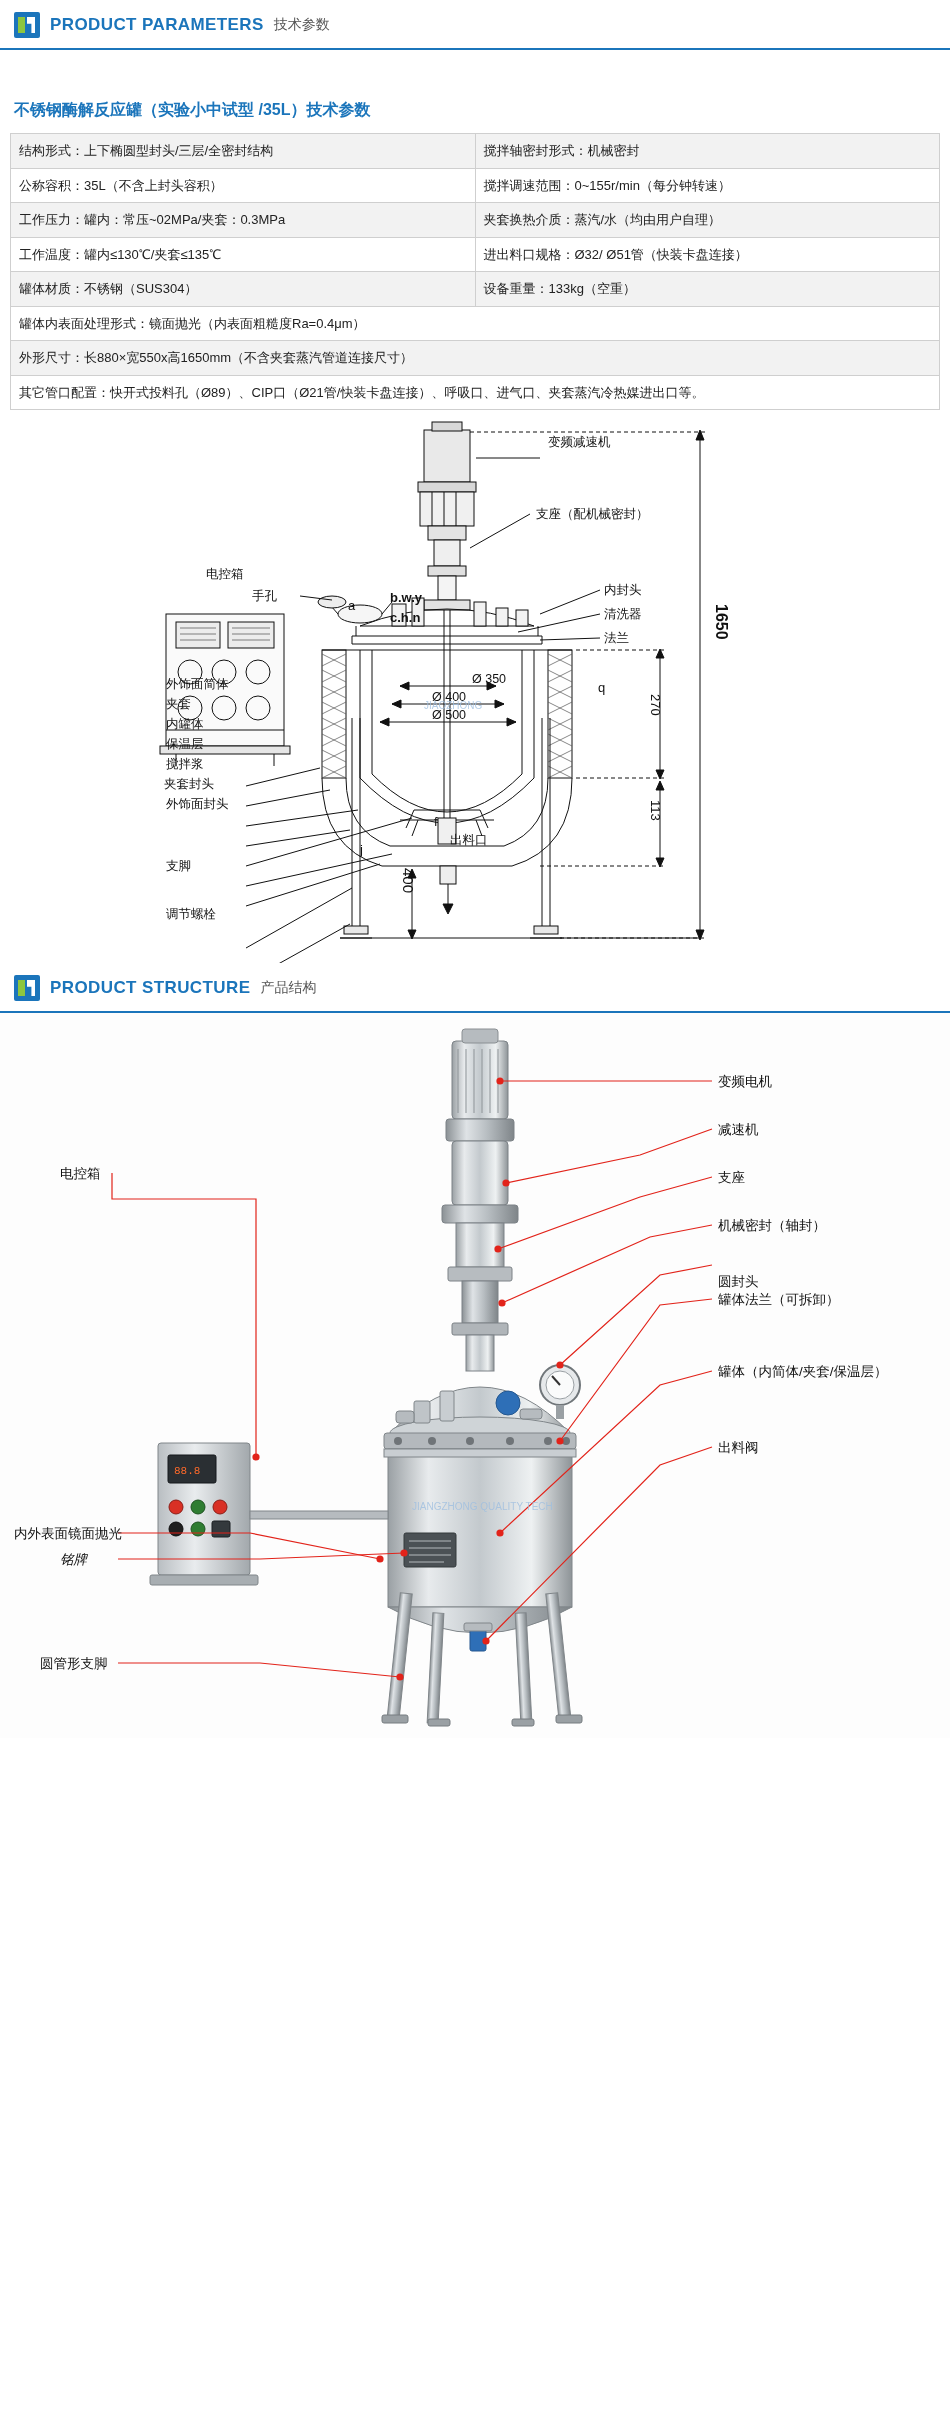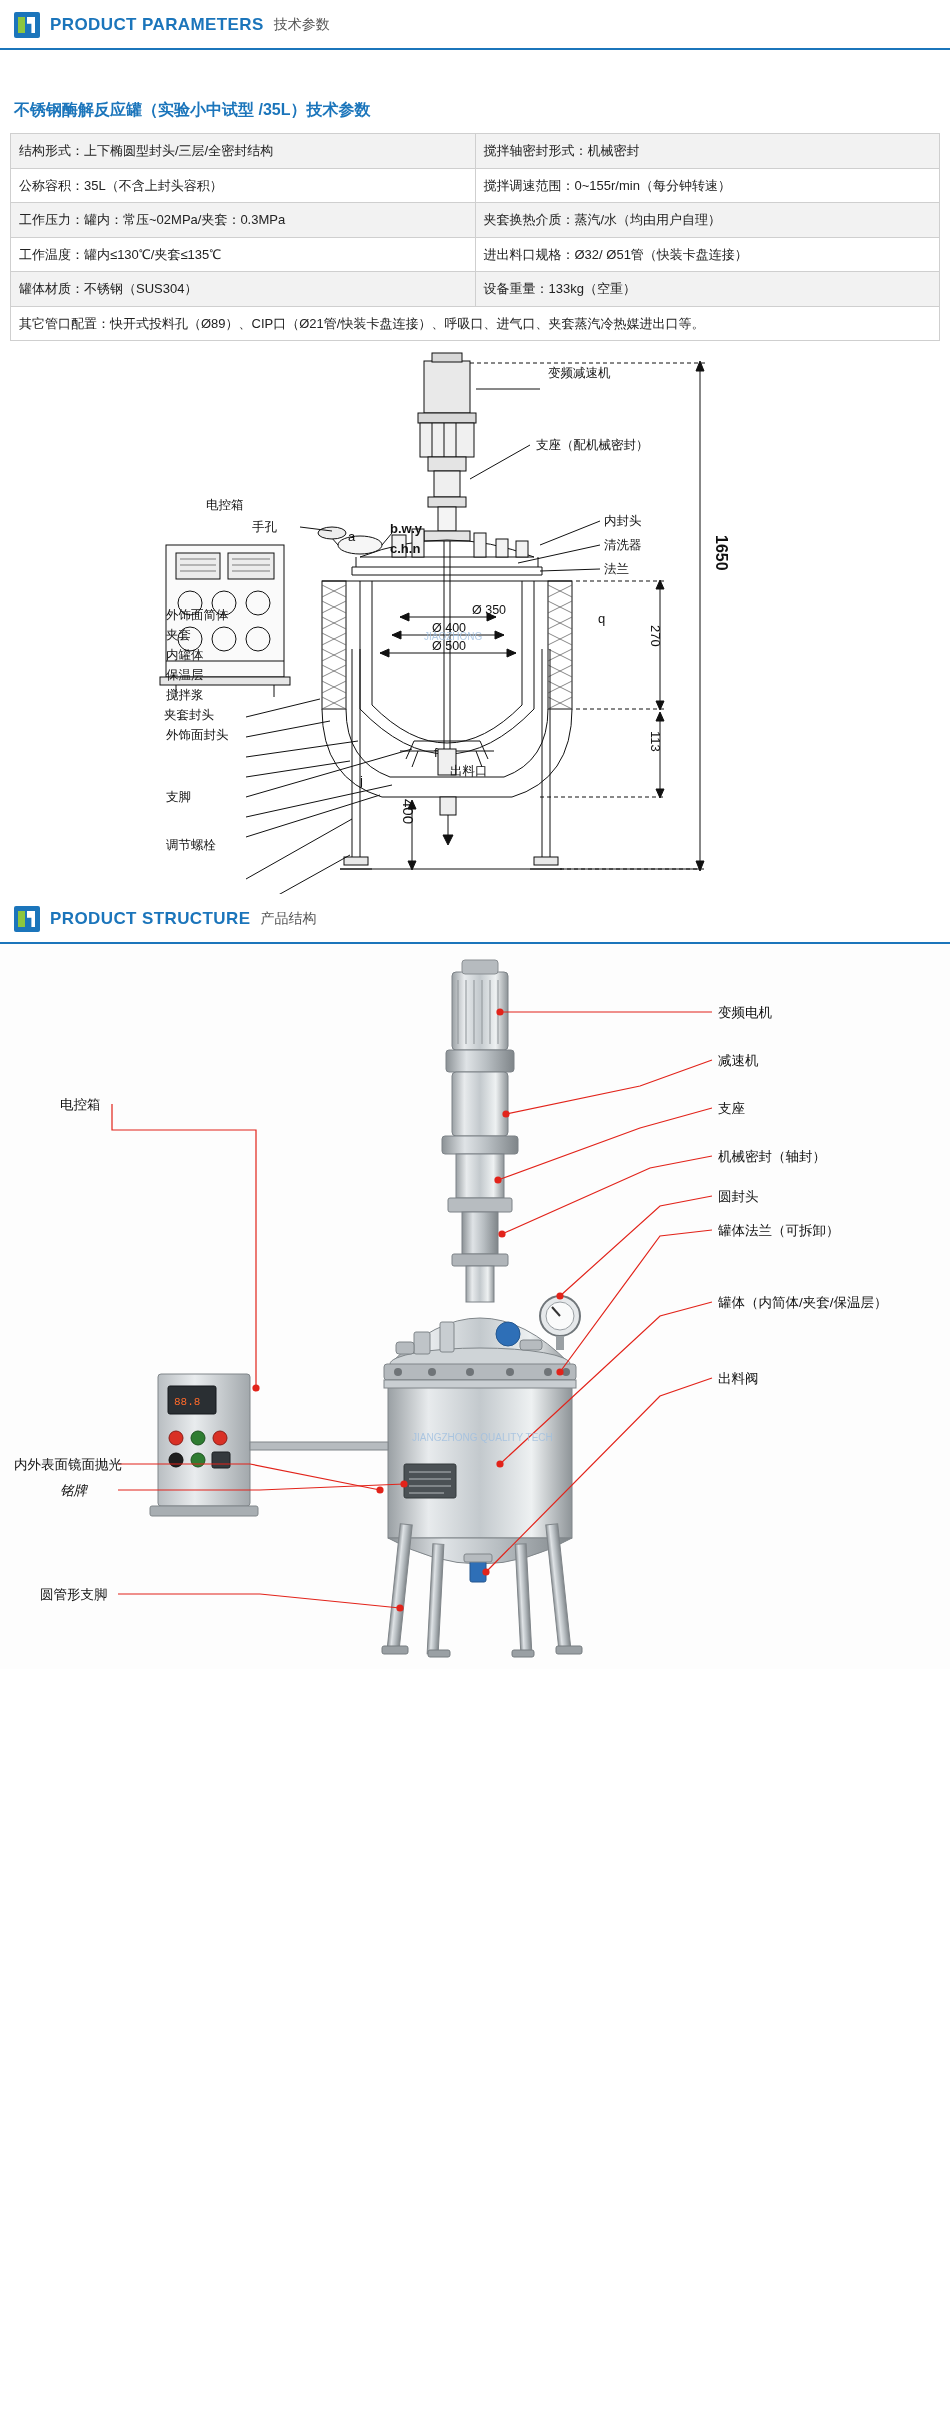--- a/index.html
+++ b/index.html
@@ -153,20 +153,26 @@
           <td class="half">工作压力：罐内：常压~02MPa/夹套：0.3MPa</td>
           <td class="half">夹套换热介质：蒸汽/水（均由用户自理）</td>
         </tr>
         <tr>
           <td class="half">工作温度：罐内≤130℃/夹套≤135℃</td>
           <td class="half">进出料口规格：Ø32/ Ø51管（快装卡盘连接）</td>
         </tr>
         <tr>
           <td class="half">罐体材质：不锈钢（SUS304）</td>
           <td class="half">设备重量：133kg（空重）</td>
+        </tr>
+        <tr>
+          <td colspan="2">罐体内表面处理形式：镜面抛光（内表面粗糙度Ra=0.4μm）</td>
+        </tr>
+        <tr>
+          <td colspan="2">外形尺寸：长880×宽550x高1650mm（不含夹套蒸汽管道连接尺寸）</td>
         </tr>
         <tr>
           <td colspan="2">其它管口配置：快开式投料孔（Ø89）、CIP口（Ø21管/快装卡盘连接）、呼吸口、进气口、夹套蒸汽冷热媒进出口等。</td>
         </tr>
       </tbody>
     </table>
   </div>
 
   <div class="drawing">
     <svg width="950" height="545" viewBox="0 0 950 545">
@@ -546,21 +552,21 @@
         <circle cx="404" cy="540" r="3.6"></circle>
         <circle cx="400" cy="664" r="3.6"></circle>
       </g>
     </svg>
 
     
     <div class="slabel" style="left:718px; top:60px;">变频电机</div>
     <div class="slabel" style="left:718px; top:108px;">减速机</div>
     <div class="slabel" style="left:718px; top:156px;">支座</div>
     <div class="slabel" style="left:718px; top:204px;">机械密封（轴封）</div>
-    <div class="slabel" style="left:718px; top:244px;text-align:center;">圆封头</div>
+    <div class="slabel" style="left:718px; top:260px;text-align:center;">圆封头</div>
     <div class="slabel" style="left:718px; top:278px;">罐体法兰（可拆卸）</div>
     <div class="slabel" style="left:718px; top:350px;">罐体（内简体/夹套/保温层）</div>
     <div class="slabel" style="left:718px; top:426px;">出料阀</div>
 
     
     <div class="slabel" style="left:60px; top:152px;">电控箱</div>
     <div class="slabel" style="left:14px; top:512px;">内外表面镜面抛光</div>
     <div class="slabel" style="left:60px; top:538px;font-style:italic;">铭牌</div>
     <div class="slabel" style="left:40px; top:642px;">圆管形支脚</div>
 

